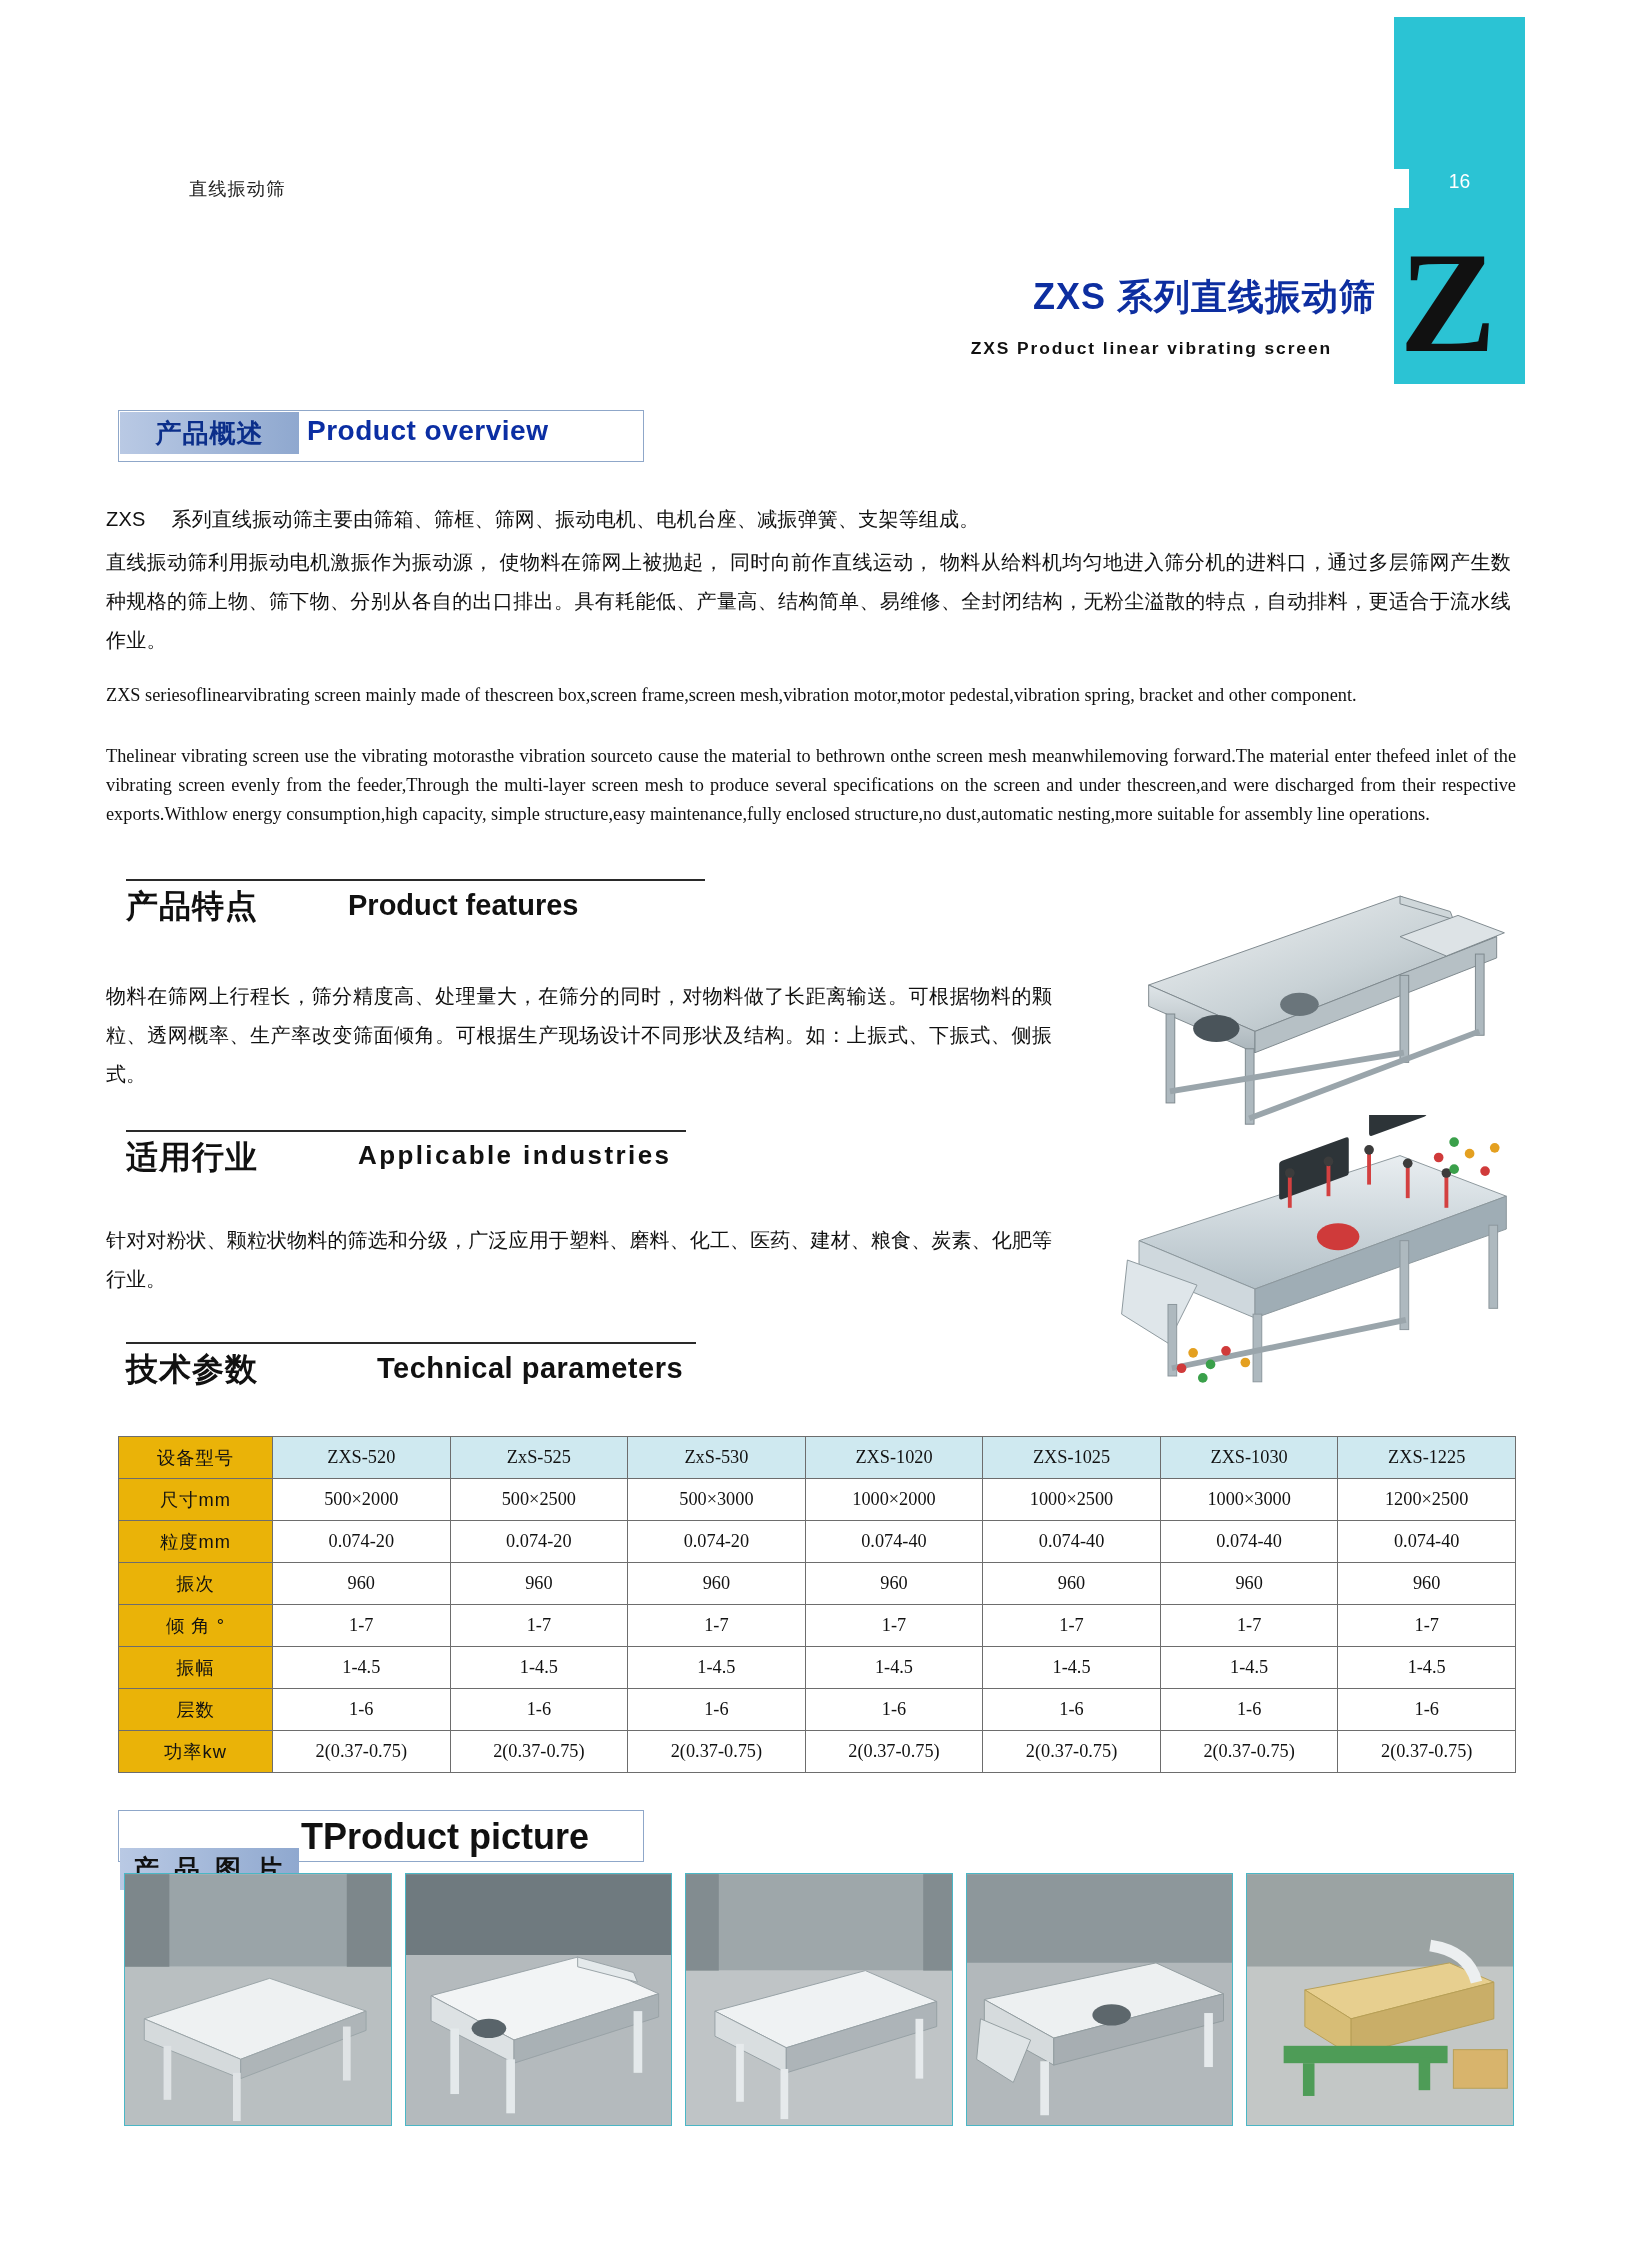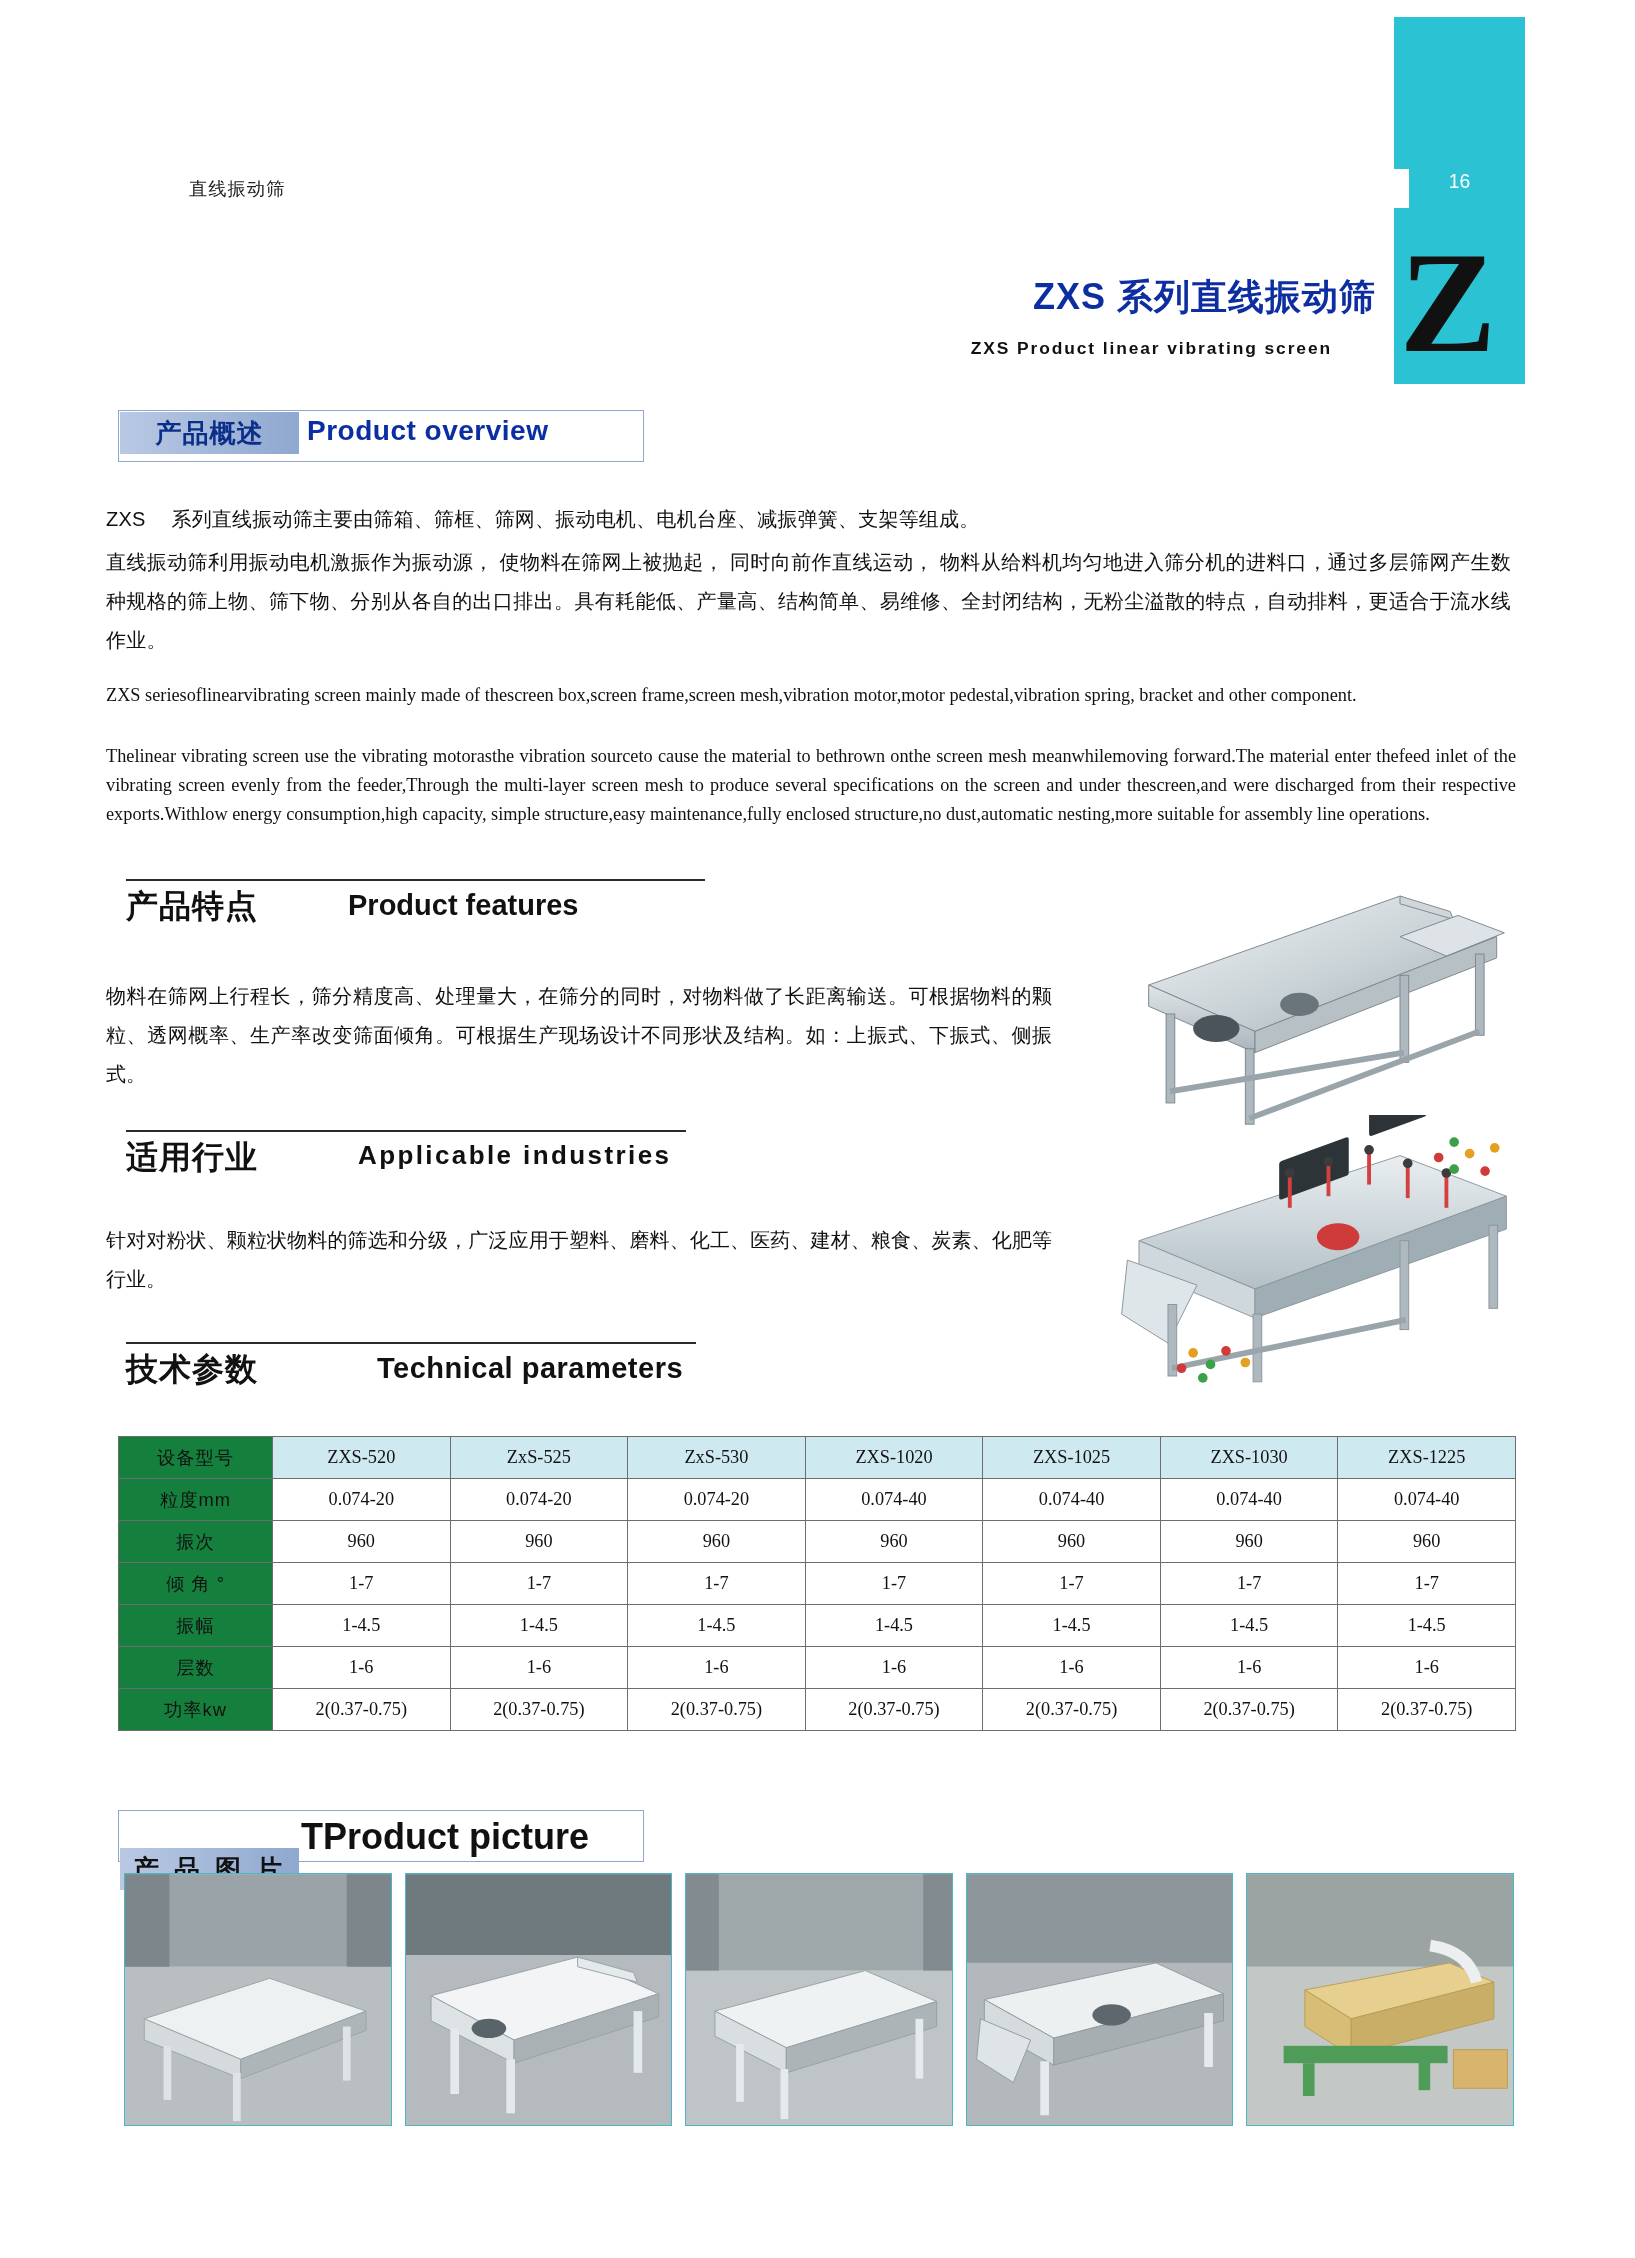--- a/index.html
+++ b/index.html
@@ -237,21 +237,21 @@
   }
   table.spec td {
     border: 1px solid #6d6d6d;
     height: 42px;
     text-align: center;
     font-size: 18.3px;
     color: #111111;
     padding: 0 1.9px;
   }
   table.spec td.rowhead {
-    background: #15803d;
+    background: #eab308;
     font-family: "Liberation Sans", sans-serif;
     font-size: 18.3px;
     letter-spacing: 1px;
     margin-top: 31px;
   }
   table.spec td.colhead {
     background: #cfe9f0;
     font-family: "Liberation Serif", serif;
   }
   table.spec col.c0 { width: 154px; }
@@ -461,20 +461,30 @@
         <td class="rowhead">设备型号</td>
         <td class="colhead">ZXS-520</td>
         <td class="colhead">ZxS-525</td>
         <td class="colhead">ZxS-530</td>
         <td class="colhead">ZXS-1020</td>
         <td class="colhead">ZXS-1025</td>
         <td class="colhead">ZXS-1030</td>
         <td class="colhead">ZXS-1225</td>
       </tr>
       <tr>
+        <td class="rowhead">尺寸mm</td>
+        <td>500×2000</td>
+        <td>500×2500</td>
+        <td>500×3000</td>
+        <td>1000×2000</td>
+        <td>1000×2500</td>
+        <td>1000×3000</td>
+        <td>1200×2500</td>
+      </tr>
+      <tr>
         <td class="rowhead">粒度mm</td>
         <td>0.074-20</td>
         <td>0.074-20</td>
         <td>0.074-20</td>
         <td>0.074-40</td>
         <td>0.074-40</td>
         <td>0.074-40</td>
         <td>0.074-40</td>
       </tr>
       <tr>

